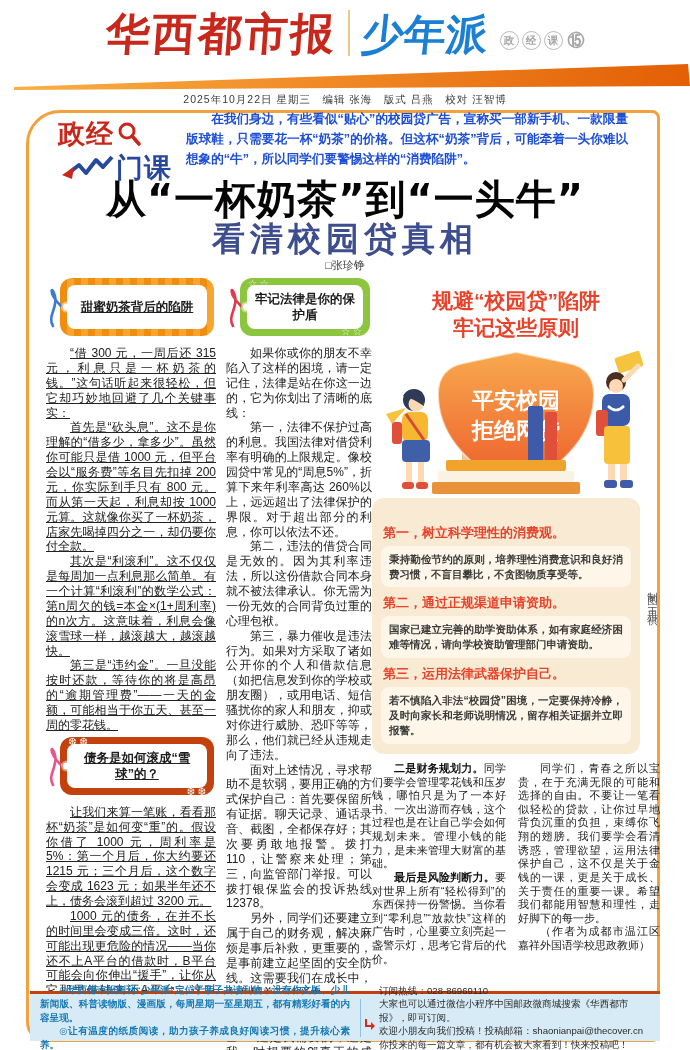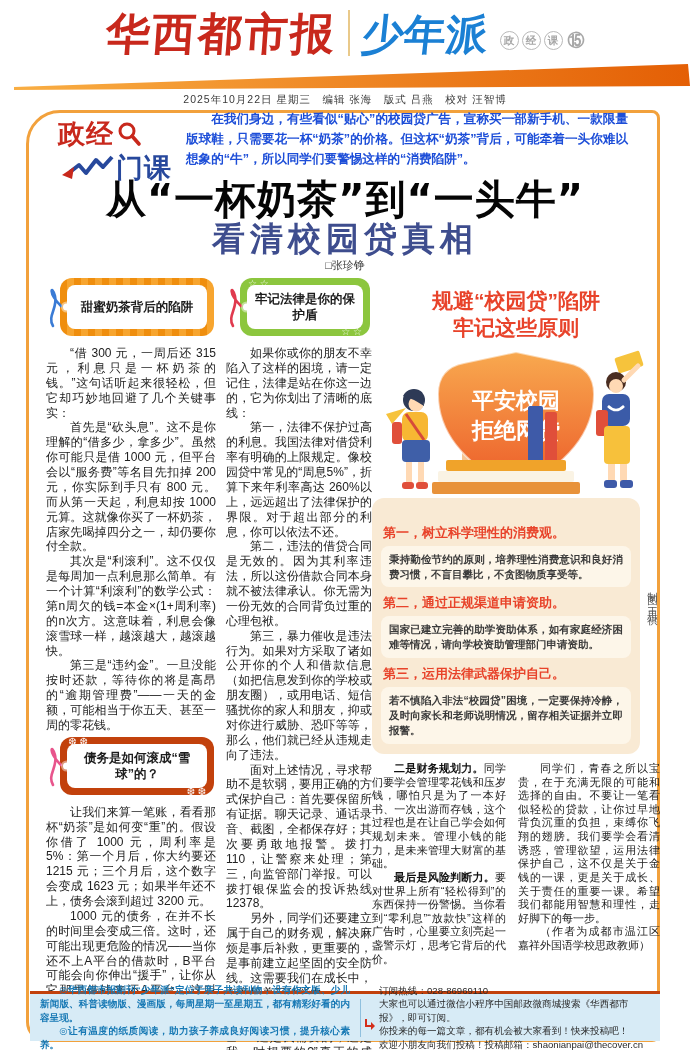--- a/index.html
+++ b/index.html
@@ -41,21 +41,21 @@
               font-family:"DejaVu Sans","Liberation Sans",sans-serif;}
   .sub-title{position:absolute;top:217px;left:0;width:690px;text-align:center;margin:0;
              font-size:33px;font-weight:900;color:#3e4d8e;letter-spacing:5px;}
   .author{position:absolute;top:258px;left:0;width:690px;text-align:center;
           font-size:11px;color:#333;}
 
   
   .col{position:absolute;z-index:1;}
   .col p{margin:0;text-indent:2em;font-size:12px;line-height:1.24;text-align:justify;
          color:#212121;font-weight:500;}
-  .col1{left:46px;top:278px;width:170px;}
+  .col1{left:46px;top:278px;width:170px;text-decoration:underline;}
   .col2{left:226px;top:278px;width:146px;}
   .lead{font-weight:800;color:#111;}
 
   
   .tag{position:relative;height:58px;margin:0 2px 10px 14px;border-radius:12px;
        padding:7px;box-sizing:border-box;}
   .tag-orange{background:repeating-linear-gradient(90deg,#ef8e0e 0 7px,#f7a52f 7px 14px);}
   .tag-green{background:#8cc63e;}
   .tag-blue{background:#c2410c;margin-top:4px;}
   .tag-inner{background:#fff;border-radius:8px;height:100%;display:flex;align-items:center;
@@ -294,18 +294,18 @@
       <p>◎让有温度的纸质阅读，助力孩子养成良好阅读习惯，提升核心素养。</p>
     </div>
     <div class="f-div"></div>
     <svg class="f-arrow" width="10" height="14" viewBox="0 0 10 14">
       <path d="M1,1 L1,8 L9,8" fill="none" stroke="#d42e1a" stroke-width="2"></path>
       <polygon points="6,4 10,8 6,12" fill="#d42e1a"></polygon>
     </svg>
     <div class="f-right">
       <p class="f-hot">订阅热线：028-86969110</p>
       <p>大家也可以通过微信小程序中国邮政微商城搜索《华西都市报》，即可订阅。</p>
+      <p>欢迎小朋友向我们投稿！投稿邮箱：shaonianpai@thecover.cn</p>
       <p>你投来的每一篇文章，都有机会被大家看到！快来投稿吧！</p>
-      <p>欢迎小朋友向我们投稿！投稿邮箱：shaonianpai@thecover.cn</p>
     </div>
   </footer>
 
 </div>
 
 </body></html>

